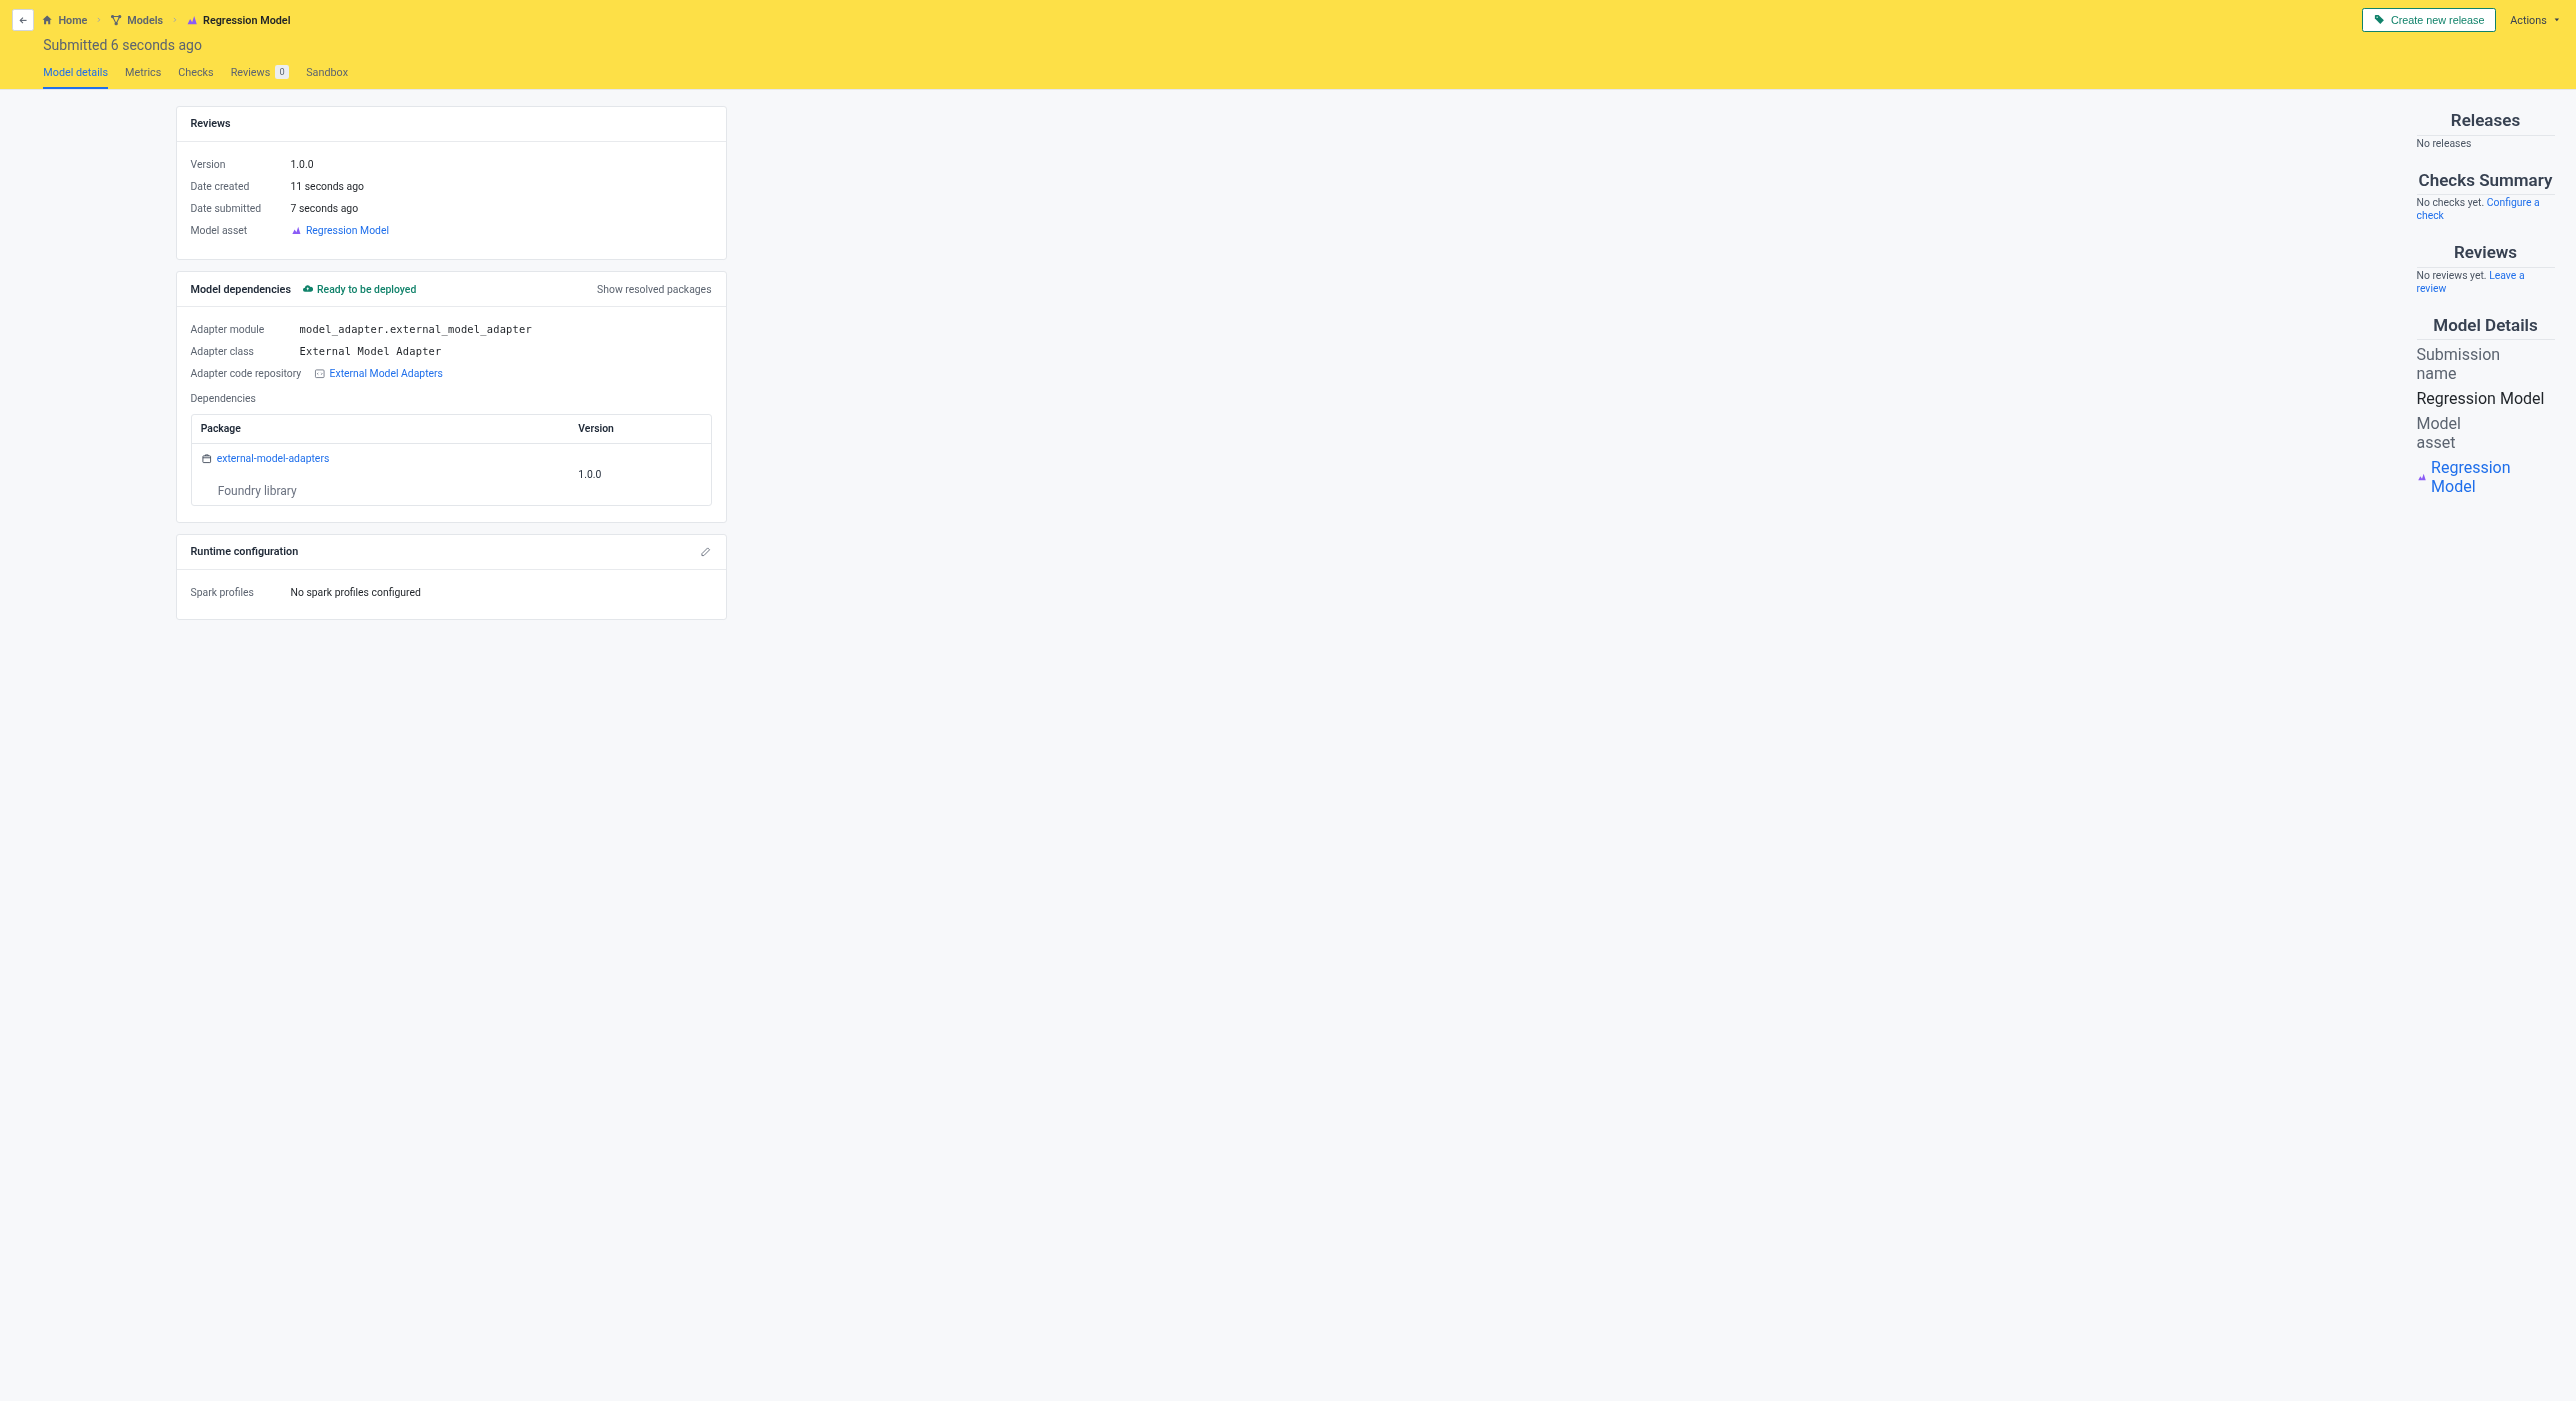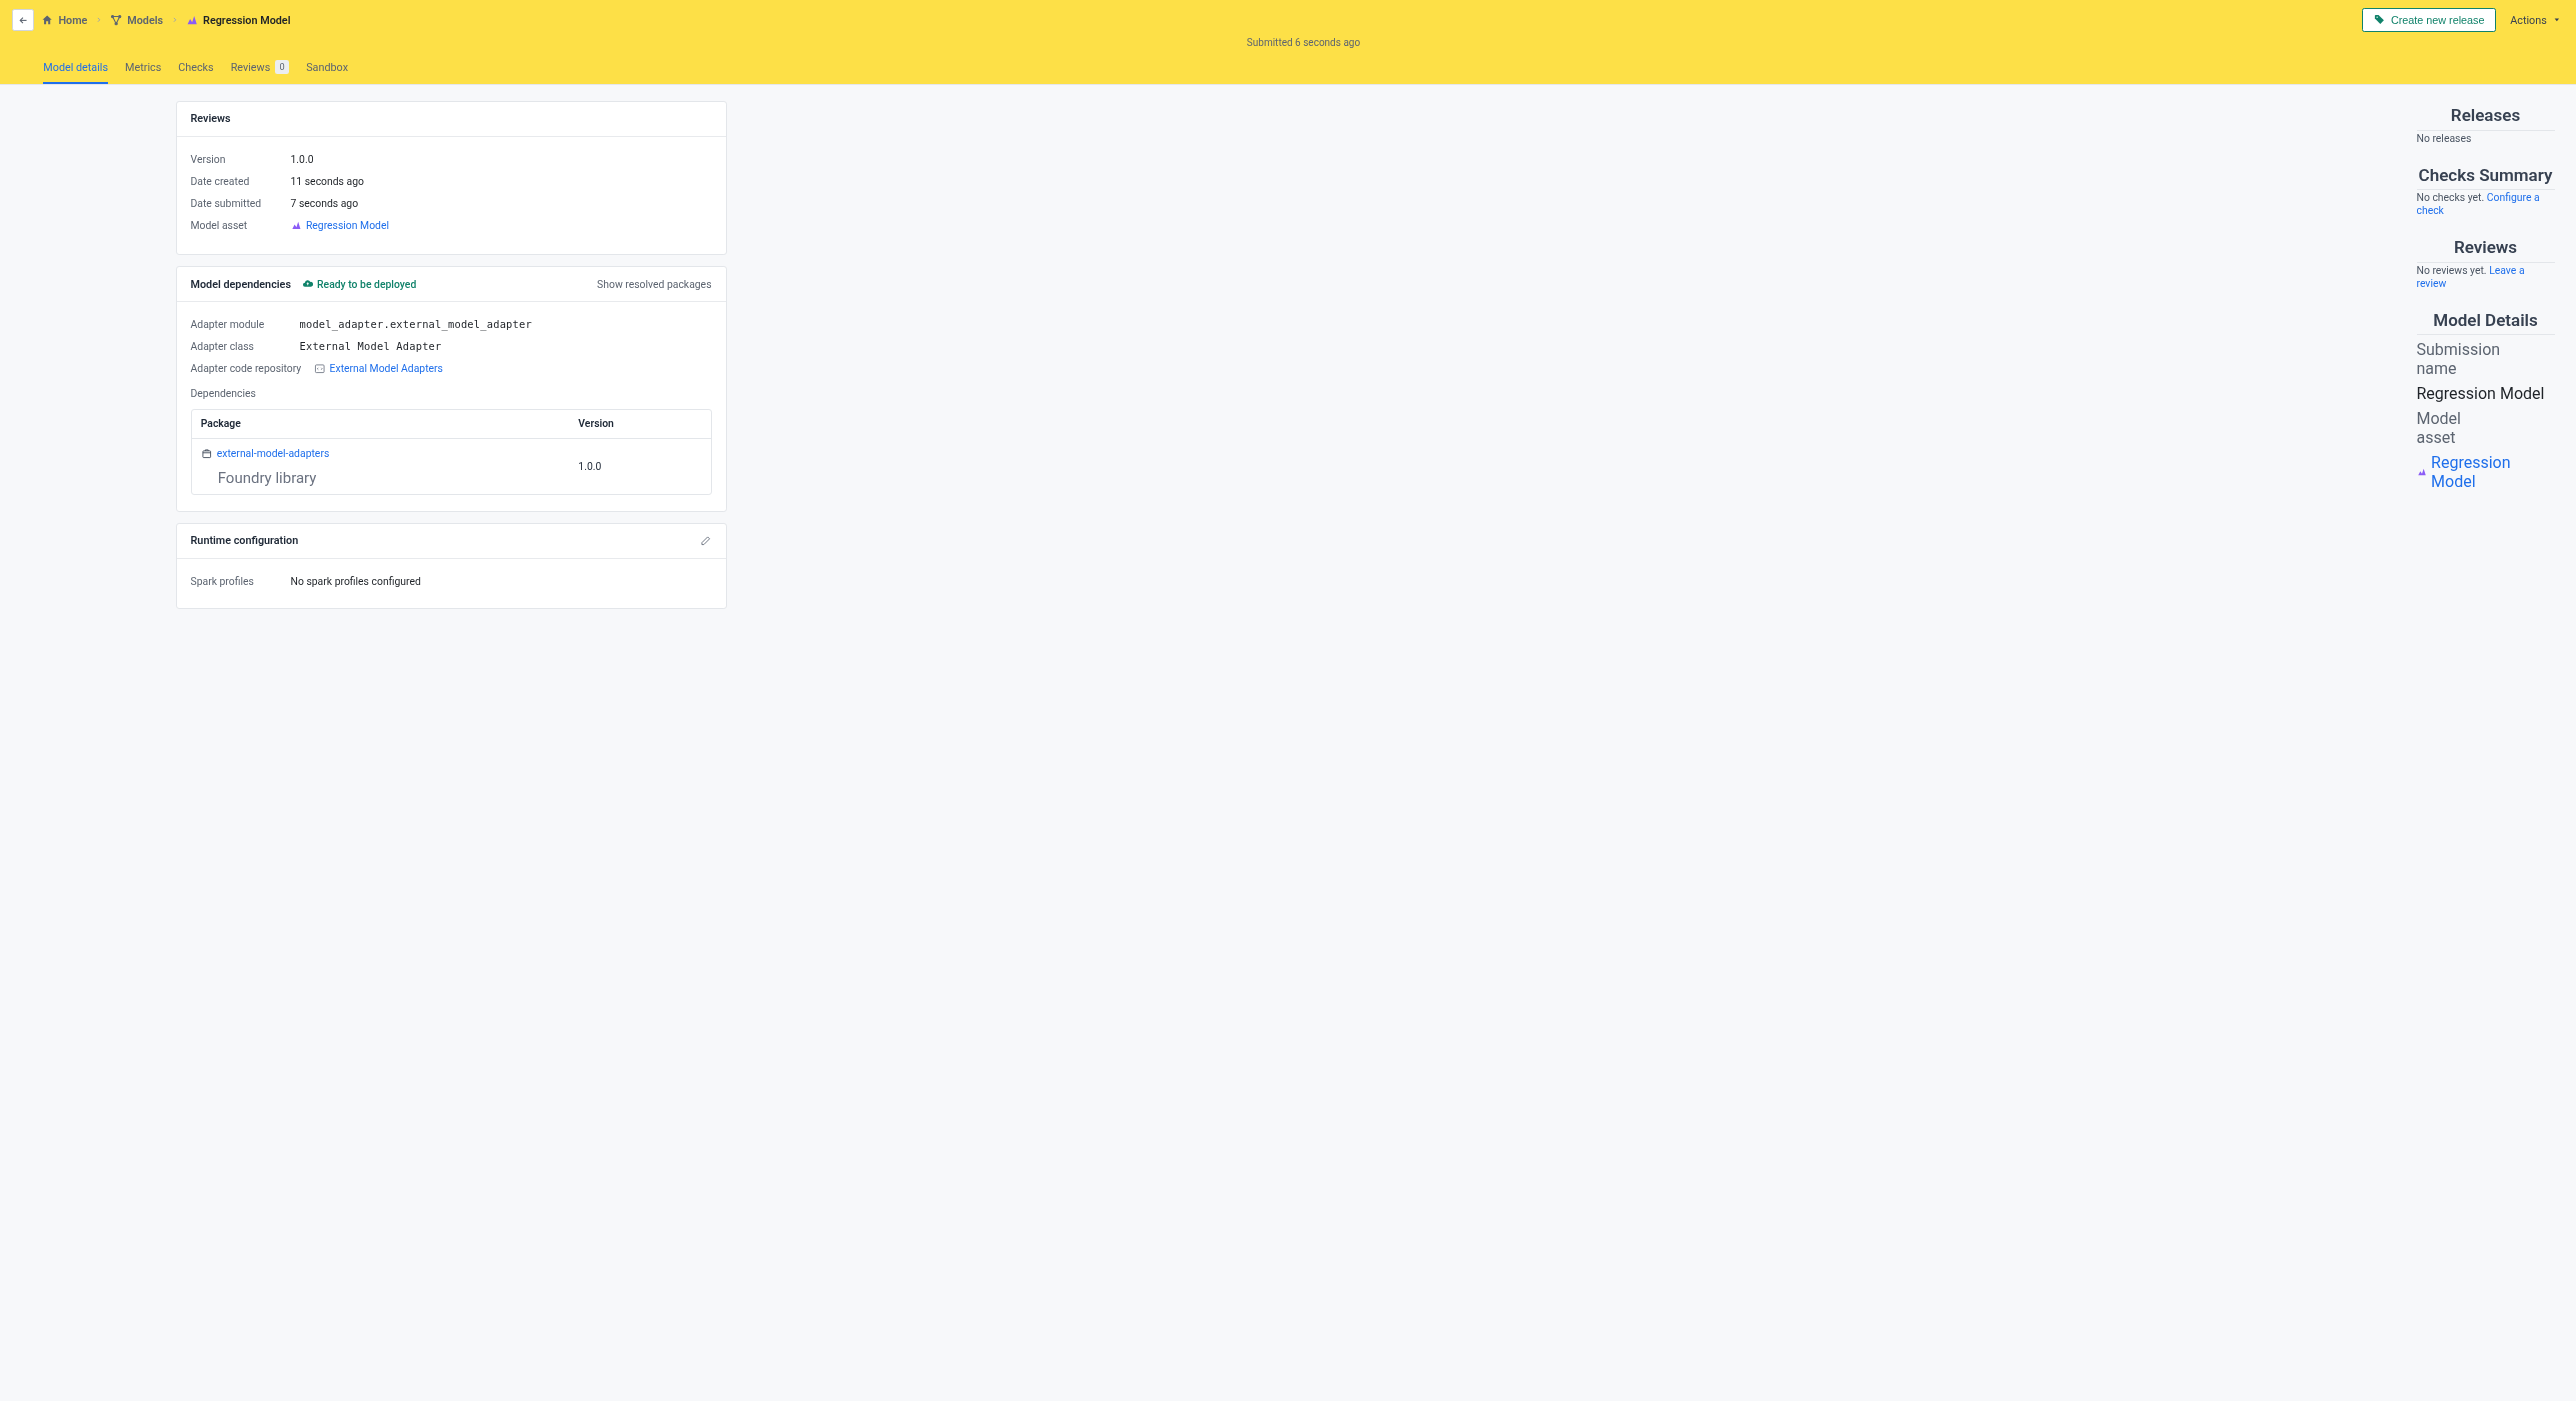--- a/index.html
+++ b/index.html
@@ -70,22 +70,21 @@
     display: flex;
     align-items: center;
     gap: 6.2px;
     color: #374151;
     cursor: pointer;
     padding: 4.6px 3.1px;
   }
   .submitted-row {
     padding: 4.6px 0 6.2px 31px;
     color: #5c6470;
-    font-size: 10px;
-    text-align: center;
+    font-size: 14px;
   }
   .tabs {
     display: flex;
     gap: 17px;
     padding-left: 31px;
   }
   .tab {
     padding: 6.2px 0 7.7px 0;
     color: #5c6470;
     cursor: pointer;
@@ -166,21 +165,21 @@
   }
   .dep-head, .dep-row {
     display: flex;
     padding: 7.7px 9.2px;
     font-size: 10.4px;
   }
   .dep-head { border-bottom: 0.8px solid #e3e6ea; font-weight:600; }
   .dep-col-pkg { flex: 1; }
   .dep-col-ver { width: 123px; }
   .pkg-name { color:#1f6feb; display:flex; align-items:center; gap:4.6px; cursor:pointer;}
-  .pkg-sub { color:#6b7280; font-size:15px; margin-left:17px; margin-top:9px;}
+  .pkg-sub { color:#6b7280; font-size:12px; margin-left:17px; margin-top:19px;}
   .edit-icon { color:#6b7280; cursor:pointer; }
   .side-section { margin-bottom: 20px; }
   .side-title {
     font-weight: 600;
     color: #374151;
     padding-bottom: 4.6px;
     border-bottom: 0.8px solid #e3e6ea;
     margin-bottom: 1px;
     font-size: 17px;
     text-align: center;

